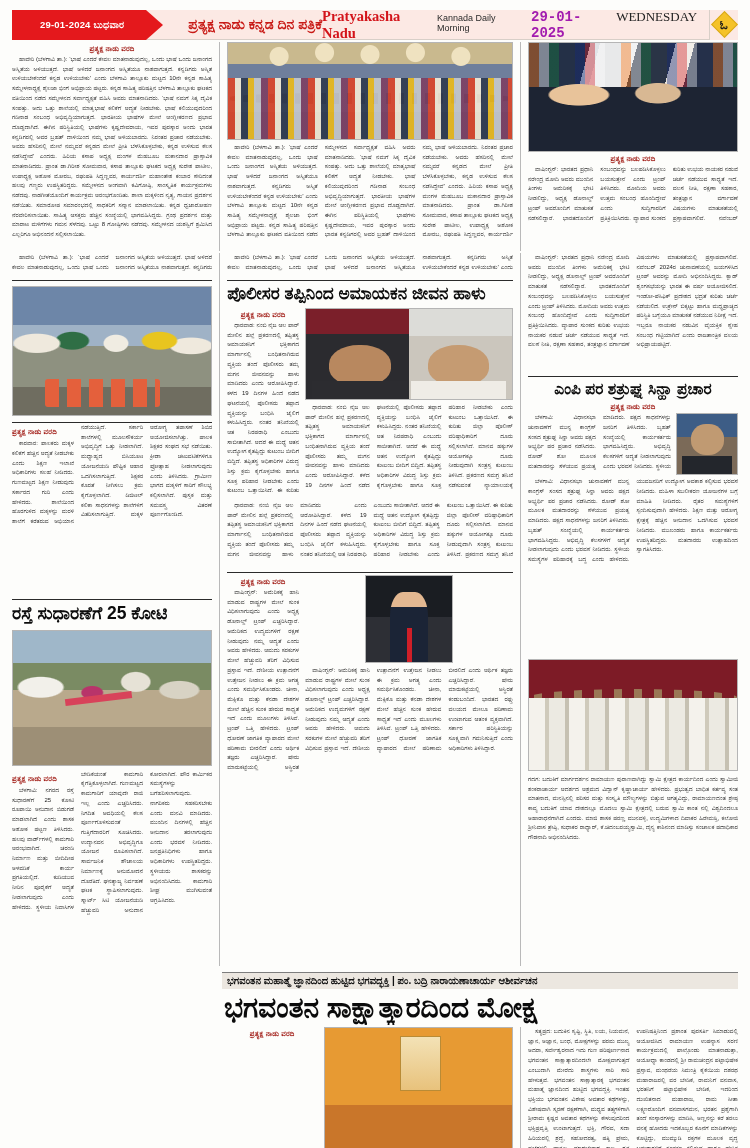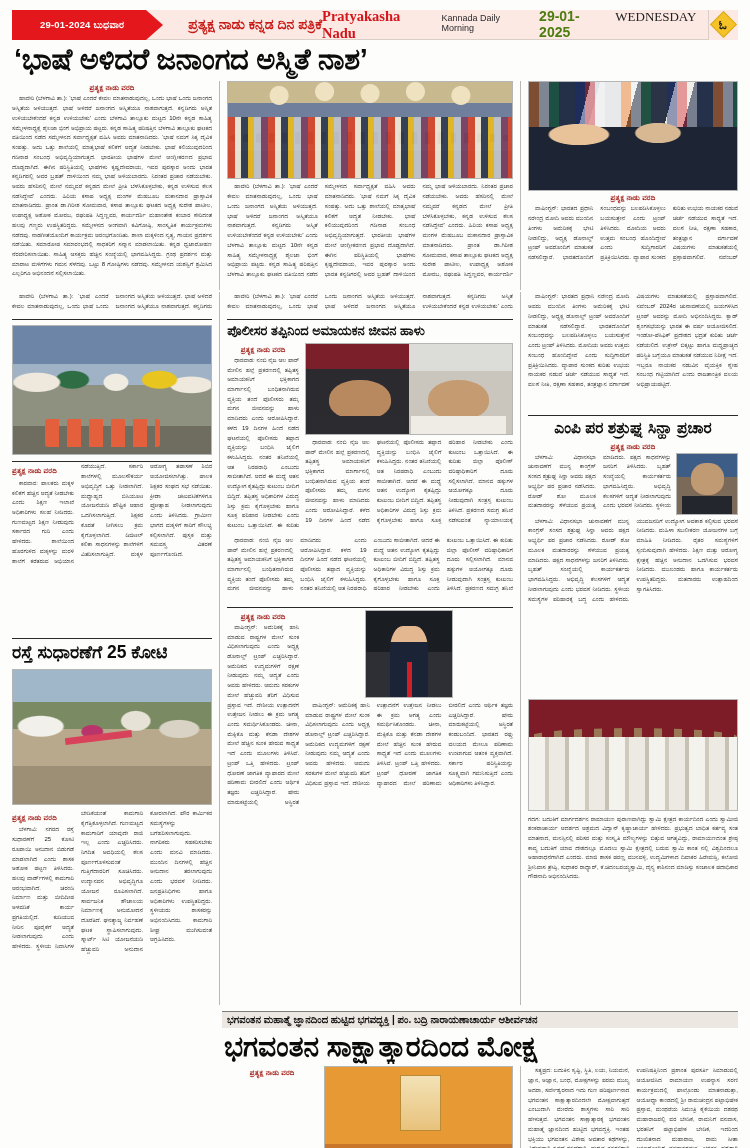--- a/index.html
+++ b/index.html
@@ -52,22 +52,22 @@
     white-space:nowrap;
   }
   .mast-right {
     margin-left:auto;
     display:flex; align-items:baseline; gap:6px;
     padding-right:4px;
   }
   .brand-en { color:#d3141a; font-weight:bold; font-size:14.5px;
               font-family:"Liberation Serif", serif; }
   .brand-sub { color:#2a2a2a; font-size:9px; }
-  .mast-date { color:#4d7c0f; font-weight:bold; font-size:14px;
-               font-family:Liberation Sans, sans-serif; }
+  .mast-date { color:#a21caf; font-weight:bold; font-size:14px;
+               font-family:Liberation Mono, monospace; }
   .mast-day { color:#222; font-size:13px; font-family:"Liberation Serif", serif; }
   .om-box {
     margin-left:8px; width:30px; height:30px;
     border-left:1px solid #d8cfc8;
     display:flex; align-items:center; justify-content:center;
     background:#fce9e4;
   }
   .om-diamond {
     width:19px; height:19px; background:#f5c228;
     transform:rotate(45deg);
@@ -115,21 +115,21 @@
   }
   .c2 { column-count:2; }
   .c3 { column-count:3; }
   .c4 { column-count:4; }
   .c1 { column-count:1; }
   .body-cols p { margin:0 0 2px 0; text-indent:7px; }
 
   
   .sec-rule { border-top:1.4px solid #2b2b2b; margin:5px 0 0 0; }
   .sec-head {
-    font-size:13px; font-weight:bold; color:#0c0c0c;
+    font-size:17px; font-weight:bold; color:#0c0c0c;
     line-height:1.18; padding:3px 0 2px 0;
     white-space:nowrap; overflow:hidden;
   }
   .sec-head.two { white-space:normal; }
   .sec-head.sm { font-size:15.5px; }
 
   
   .photo { position:relative; overflow:hidden; border:1px solid #b5b5b5; background:#d6d6d6; }
   .ph-stage { background:
       radial-gradient(circle at 18% 14%, #efe2c0 0 9px, transparent 10px),
@@ -289,21 +289,20 @@
     </div>
     <div class="om-box">
       <div class="om-diamond">
         <span>ಓ</span>
       </div>
     </div>
   </div>
 
   <div style="display:flex; gap:7px;">
     <div style="width:572px;">
-      <div class="lead-head">‘ಭಾಷೆ ಅಳಿದರೆ ಜನಾಂಗದ ಅಸ್ಮಿತೆ ನಾಶ’</div>
     </div>
   </div>
 
   <div class="cols" style="margin-top:2px;">
 
     <div class="colL">
       <div class="byline">ಪ್ರತ್ಯಕ್ಷ ನಾಡು ವರದಿ</div>
       <div class="body-cols c1" style="height:196px; overflow:hidden;">
         <p>ಹಾವೇರಿ (ಬೆಳಗಾವಿ ತಾ.): ‘ಭಾಷೆ ಎಂದರೆ ಕೇವಲ ಮಾತನಾಡುವುದಲ್ಲ, ಒಂದು ಭಾಷೆ ಒಂದು ಜನಾಂಗದ ಅಸ್ಮಿತೆಯ ಅಳಿಯುತ್ತದೆ. ಭಾಷೆ ಅಳಿದರೆ ಜನಾಂಗದ ಅಸ್ಮಿತೆಯೂ ನಾಶವಾಗುತ್ತದೆ. ಕನ್ನಡಿಗರು ಅಸ್ಮಿತೆ ಉಳಿಯಬೇಕೆಂದರೆ ಕನ್ನಡ ಉಳಿಯಬೇಕು’ ಎಂದು ಬೆಳಗಾವಿ ತಾಲ್ಲೂಕು ಮಟ್ಟದ 10ನೇ ಕನ್ನಡ ಸಾಹಿತ್ಯ ಸಮ್ಮೇಳನಾಧ್ಯಕ್ಷೆ ಶೈಲಜಾ ಭಿಂಗೆ ಅಭಿಪ್ರಾಯ ಪಟ್ಟರು. ಕನ್ನಡ ಸಾಹಿತ್ಯ ಪರಿಷತ್ತಿನ ಬೆಳಗಾವಿ ತಾಲ್ಲೂಕು ಘಟಕದ ವತಿಯಿಂದ ನಡೆದ ಸಮ್ಮೇಳನದ ಸರ್ವಾಧ್ಯಕ್ಷತೆ ವಹಿಸಿ ಅವರು ಮಾತನಾಡಿದರು. ‘ಭಾಷೆ ನಮಗೆ ಸಿಕ್ಕ ದೈವಿಕ ಸಂಪತ್ತು. ಅದು ಒತ್ತು ಶಾಲೆಯಲ್ಲಿ ಮಾತೃಭಾಷೆ ಕಲಿಕೆಗೆ ಆದ್ಯತೆ ನೀಡಬೇಕು. ಭಾಷೆ ಕಲಿಯುವುದರಿಂದ ಗಡಿನಾಡ ಸಂಬಂಧ ಅಭಿವೃದ್ಧಿಯಾಗುತ್ತದೆ. ಭಾರತೀಯ ಭಾಷೆಗಳ ಮೇಲೆ ಆಂಗ್ಲೀಕರಣದ ಪ್ರಭಾವ ದೊಡ್ಡದಾಗಿದೆ. ಈಗಿನ ಪರಿಸ್ಥಿತಿಯಲ್ಲಿ ಭಾಷೆಗಳು ಕೃಷ್ಣದೇವರಾಯ, ಇವರ ಪುರಸ್ಕಾರ ಅಂದು ಭಾರತ ಕನ್ನಡಿಗರಲ್ಲಿ ಅವರ ಬ್ರಹತ್ ದಾಳಿಯಿಂದ ನಮ್ಮ ಭಾಷೆ ಅಳಿಯಬಾರದು. ನಿರಂತರ ಪ್ರಚಾರ ನಡೆಯಬೇಕು. ಅವರು ಹೆಸರಿನಲ್ಲಿ ಮೇಲೆ ನಮ್ಮವರೆ ಕನ್ನಡದ ಮೇಲೆ ಪ್ರೀತಿ ಬೆಳೆಸಿಕೊಳ್ಳಬೇಕು, ಕನ್ನಡ ಉಳಿಸುವ ಕೆಲಸ ನಡೆಸಿದ್ದೇವೆ’ ಎಂದರು. ಹಿರಿಯ ಕಸಾಪ ಅಧ್ಯಕ್ಷ ಮಂಗಳ ಮೆಹಬೂಬ ಮಕಾನದಾರ ಪ್ರಾಸ್ತಾವಿಕ ಮಾತನಾಡಿದರು. ಪ್ರಾಂತ ಡಾ.ಗಿರೀಶ ಸೋಮವಾರ, ಕಸಾಪ ತಾಲ್ಲೂಕು ಘಟಕದ ಅಧ್ಯಕ್ಷ ಸುರೇಶ ಪಾಟೀಲ, ಉಪಾಧ್ಯಕ್ಷ ಅಶೋಕ ಮೋರಬ, ರಘುಪತಿ ಸಿದ್ದಣ್ಣವರ, ಕಾರ್ಯದರ್ಶಿ ಮಹಾಂತೇಶ ಕಂಬಾರ ಸೇರಿದಂತೆ ಹಲವು ಗಣ್ಯರು ಉಪಸ್ಥಿತರಿದ್ದರು. ಸಮ್ಮೇಳನದ ಅಂಗವಾಗಿ ಕವಿಗೋಷ್ಠಿ, ಸಾಂಸ್ಕೃತಿಕ ಕಾರ್ಯಕ್ರಮಗಳು ನಡೆದವು. ನಾಡಗೀತೆಯೊಂದಿಗೆ ಕಾರ್ಯಕ್ರಮ ಆರಂಭಗೊಂಡಿತು. ಶಾಲಾ ಮಕ್ಕಳಿಂದ ನೃತ್ಯ, ಗಾಯನ ಪ್ರದರ್ಶನ ನಡೆಯಿತು. ಸಮಾರೋಪ ಸಮಾರಂಭದಲ್ಲಿ ಸಾಧಕರಿಗೆ ಸನ್ಮಾನ ಮಾಡಲಾಯಿತು. ಕನ್ನಡ ಧ್ವಜಾರೋಹಣ ನೆರವೇರಿಸಲಾಯಿತು. ಸಾಹಿತ್ಯ ಆಸಕ್ತರು ಹೆಚ್ಚಿನ ಸಂಖ್ಯೆಯಲ್ಲಿ ಭಾಗವಹಿಸಿದ್ದರು. ಗ್ರಂಥ ಪ್ರದರ್ಶನ ಮತ್ತು ಮಾರಾಟ ಮಳಿಗೆಗಳು ಗಮನ ಸೆಳೆದವು. ಒಟ್ಟು 8 ಗೋಷ್ಠಿಗಳು ನಡೆದವು. ಸಮ್ಮೇಳನದ ಯಶಸ್ವಿಗೆ ಶ್ರಮಿಸಿದ ಎಲ್ಲರಿಗೂ ಅಭಿನಂದನೆ ಸಲ್ಲಿಸಲಾಯಿತು.</p>
       </div>

